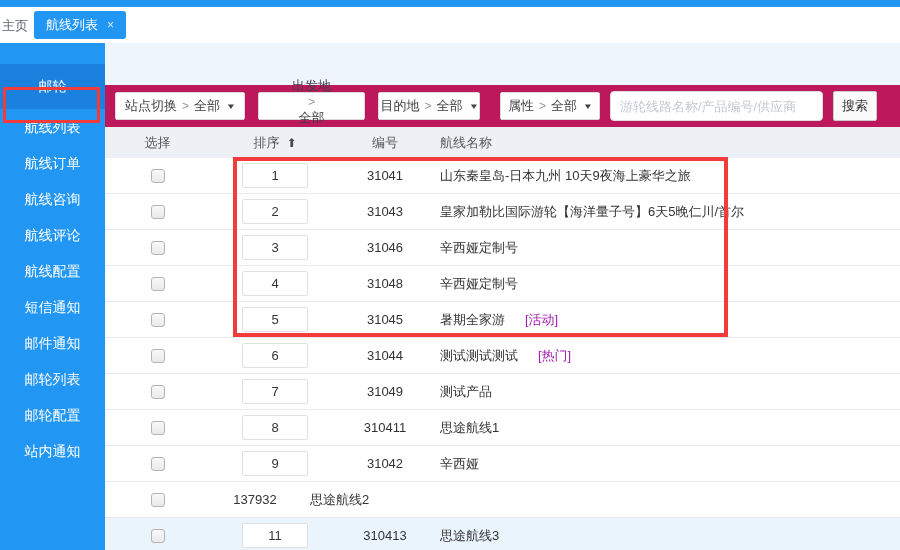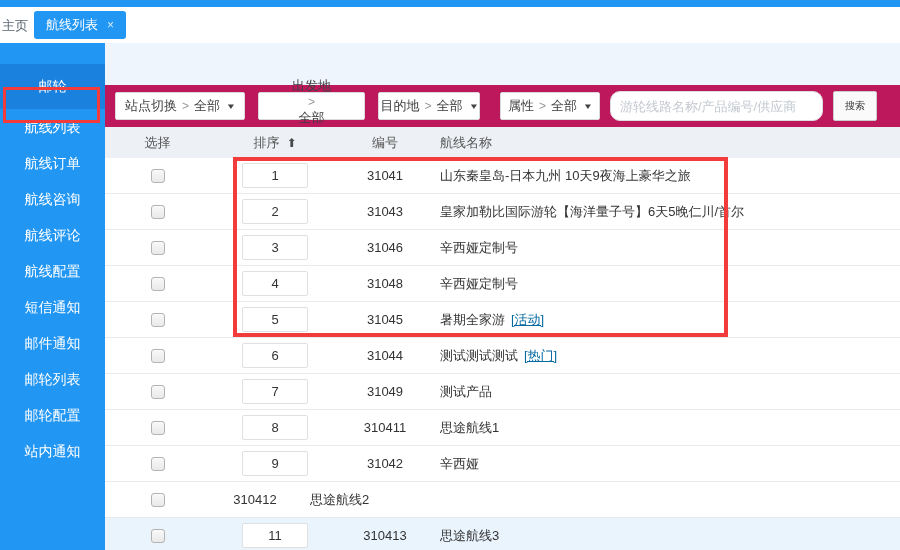--- a/index.html
+++ b/index.html
@@ -25,43 +25,43 @@
 
   
   .light-band { position:absolute; left:105px; top:43px; width:795px; height:42px; background:#eef5fc; }
   .filter-row { position:absolute; left:105px; top:85px; width:795px; height:42px; background:#be185d;
                 display:flex; align-items:center; }
   .dropdown { height:28px; background:#fff; border:1px solid #d9d9d9; border-radius:2px; font-size:13px;
               color:#404040; display:flex; align-items:center; justify-content:center; cursor:pointer;
               font-family:inherit; }
   .dd-sep { color:#999; margin:0 5px; font-size:12px; }
   .dd-caret { font-size:8px; color:#444; margin-left:7px; transform:scaleX(1.3); }
-  .search-input { height:30px; width:213px; border:1px solid #ddd; border-radius:10px; margin-left:10px;
+  .search-input { height:30px; width:213px; border:1px solid #ddd; border-radius:4px; margin-left:10px;
                   padding:12px 9px; font-size:13px; color:#333; font-family:inherit; outline:none; }
   .search-input::placeholder { color:#c3c8cf; }
   .search-btn { height:30px; width:44px; margin-left:10px; background:#fafafa; border:1px solid #ccc;
-                border-radius:2px; font-size:10px; color:#333; cursor:pointer; font-family:inherit; }
+                border-radius:2px; font-size:13px; color:#333; cursor:pointer; font-family:inherit; }
 
   
   .table { position:absolute; left:105px; top:127px; width:795px; }
   .thead { display:flex; align-items:center; height:31px; background:#edf0f5; color:#555; font-size:13px; }
   .trow { display:flex; align-items:center; height:36px; background:#fff; border-bottom:1px solid #e7eaee;
           font-size:13px; color:#333; }
   .trow.hl { background:#eaf4fd; }
   .cell { display:flex; align-items:center; }
   .c-select { width:105px; justify-content:center; }
   .c-order  { width:130px; justify-content:center; }
   .c-code   { width:90px;  justify-content:center; }
   .c-name   { flex:1; padding-left:10px; }
   .sort-icon { margin-left:7px; font-size:12px; color:#4a4a4a; cursor:pointer; }
   .checkbox { width:14px; height:14px; border:1px solid #b3b3b3; border-radius:3px;
               background:linear-gradient(#f9f9f9,#e9e9e9); cursor:pointer; }
   .order-input { width:66px; height:25px; border:1px solid #e0e0e0; border-radius:2px; text-align:center;
                  font-size:13px; color:#333; background:#fff; font-family:inherit; outline:none; }
-  .name-tag { color:#0369a1; margin-left:6px;text-decoration:underline; }
+  .name-tag { color:#a21caf; margin-left:20px; }
   .name-tag:empty { display:none; }
 
   
   .anno { position:absolute; border-style:solid; border-color:#f23b3b; pointer-events:none; z-index:6; }
   .anno-side { left:3px; top:87px; width:97px; height:36px; border-width:3px; }
   .anno-table { left:233px; top:157px; width:495px; height:180px; border-width:4px; }
 </style>
 </head>
 <body>
 
@@ -271,21 +271,21 @@
     <div class="cell c-code">31042</div>
     <div class="cell c-name">
       <span class="name-text">辛西娅</span>
 
     </div>
   </div>
         <div class="trow">
     <div class="cell c-select">
       <span class="checkbox"></span>
     </div>
-    <div class="cell c-code">310412</div>
+    <div class="cell c-code">137932</div>
     <div class="cell c-name">
       <span class="name-text">思途航线2</span>
 
     </div>
   </div>
         <div class="trow hl">
     <div class="cell c-select">
       <span class="checkbox"></span>
     </div>
     <div class="cell c-order">

